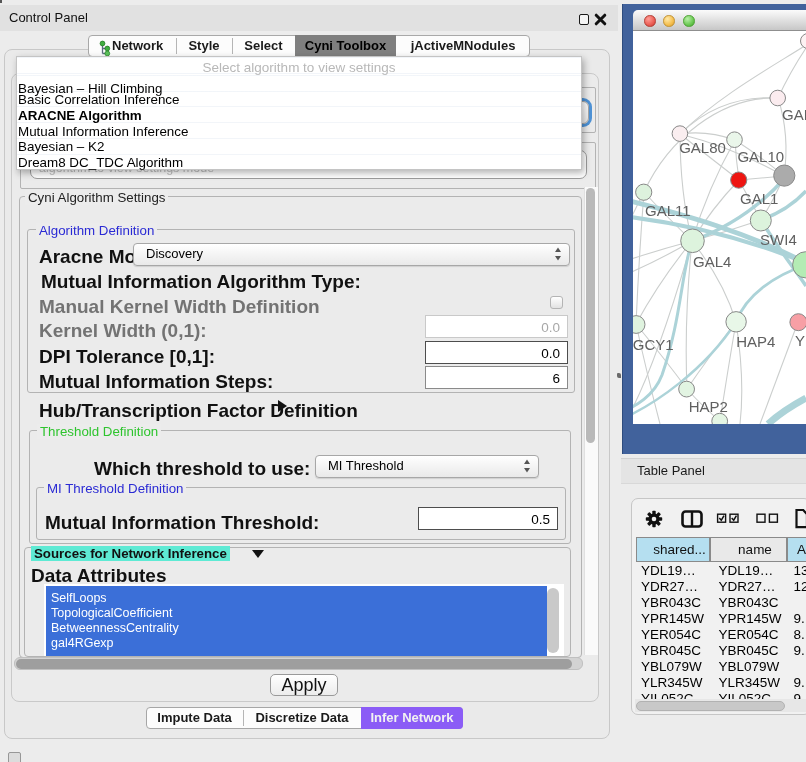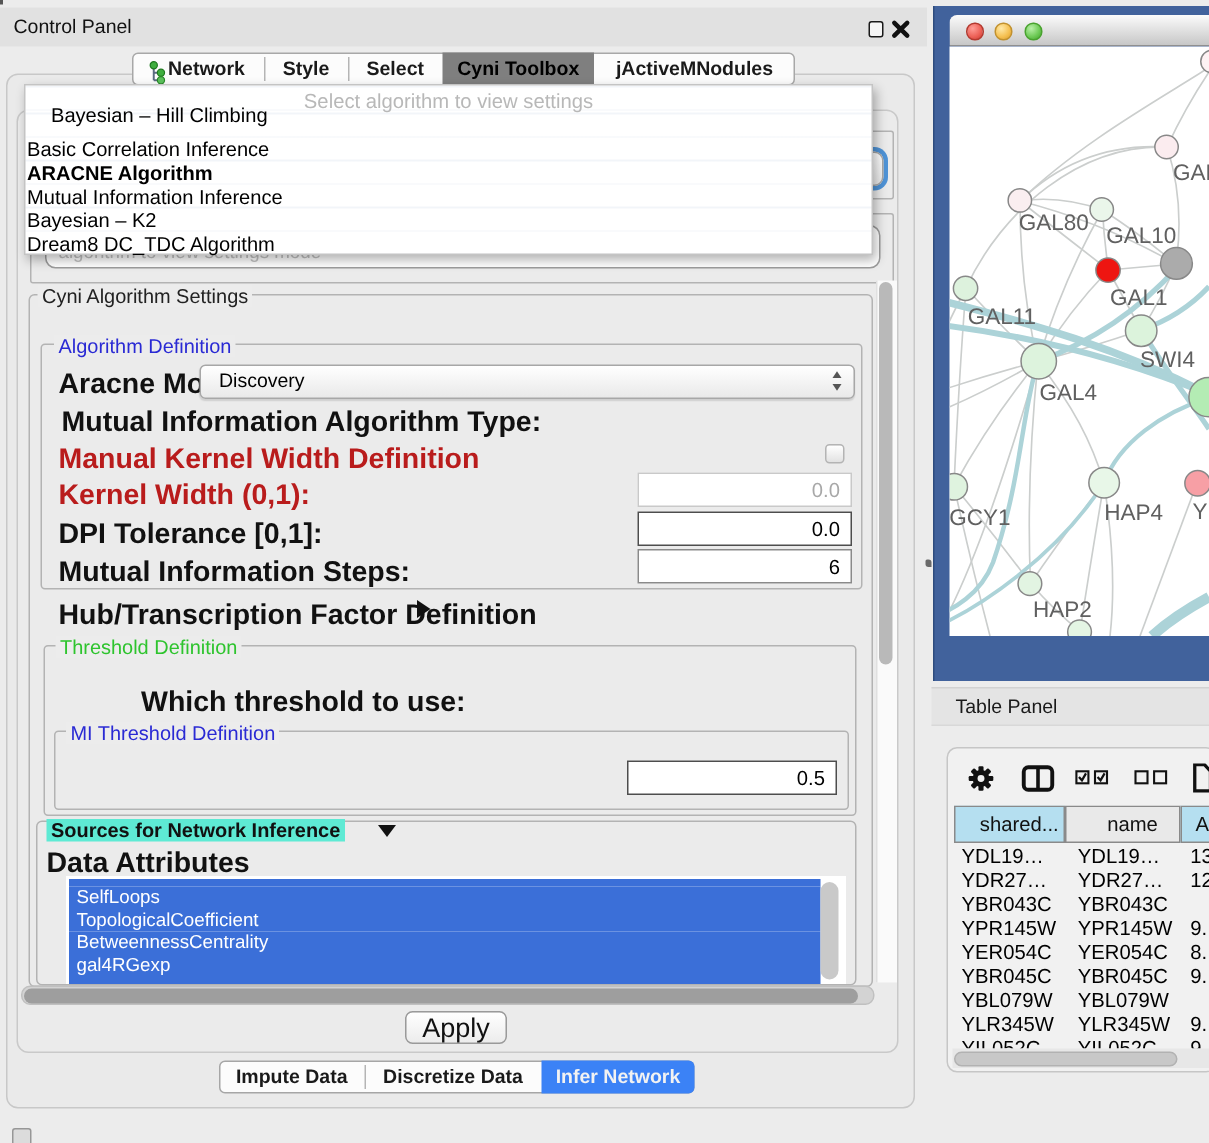--- a/index.html
+++ b/index.html
@@ -1,20 +1,20 @@
 <!DOCTYPE html>
 <html><head>
 <meta charset="utf-8">
 <style>
   html,body{margin:0;padding:0;}
   body{width:806px;height:762px;background:#ececec;font-family:"Liberation Sans",sans-serif;overflow:hidden;}
   #root{position:relative;width:806px;height:762px;overflow:hidden;}
   .abs{position:absolute;}
   .lbl{font-size:19px;font-weight:bold;color:#111;white-space:nowrap;}
-  .dis{color:#b91c1c;}
+  .dis{color:#737373;}
   .gbox{position:absolute;border:1px solid #b3b3b3;border-radius:3px;}
   .gcap{position:absolute;font-size:13.3px;background:#ececec;padding:0 3px;white-space:nowrap;}
   .combo{position:absolute;border:1px solid #a7a7a7;border-radius:4px;background:linear-gradient(#ffffff,#e9e9e9);box-shadow:0 1px 1px rgba(0,0,0,0.12);}
   .combo .ct{position:absolute;left:12px;top:0;font-size:13px;color:#000;line-height:20px;white-space:nowrap;}
   .carr{position:absolute;right:7px;top:3px;width:8px;height:14px;}
   .tfield{position:absolute;background:#fff;font-size:13.5px;text-align:right;}
   .tfield span{position:absolute;right:7px;top:50%;transform:translateY(-50%);}
   .tabtx{height:22px;line-height:22px;text-align:center;font-size:13px;font-weight:bold;color:#1a1a1a;}
   .litem{position:absolute;left:2px;width:496px;height:15.3px;background:#3b6fd8;color:#fff;font-size:12.5px;line-height:15.3px;padding-left:5px;white-space:nowrap;}
   .pitem{position:absolute;left:1px;height:15.7px;line-height:15.7px;font-size:13.4px;color:#000;white-space:nowrap;}
@@ -104,24 +104,32 @@
       <span>6</span>
     </div>
 
   <div class="abs lbl" style="left:39px;top:400px;">Hub/Transcription Factor Definition</div>
   <div class="abs" style="left:278px;top:400px;width:0;height:0;border-left:9px solid #111;border-top:6px solid transparent;border-bottom:6px solid transparent;"></div>
 
   <div class="gbox" style="left:29px;top:430px;width:540px;height:112px;"></div>
   <div class="gcap" style="left:37px;top:424px;color:#2ec42e;">Threshold Definition</div>
 
   <div class="abs lbl" style="left:94px;top:458px;width:212px;text-align:right;">Which threshold to use:</div>
+  <div class="combo" style="left:315px;top:455px;width:222px;height:21px;">
+    <span class="ct">MI Threshold</span>
+    <svg class="carr" viewBox="0 0 8 14">
+        <path d="M4 0.5 L7 5 L1 5 Z" fill="#555"></path>
+        <path d="M4 13.5 L7 9 L1 9 Z" fill="#555"></path>
+      </svg>
+  </div>
 
   <div class="gbox" style="left:36px;top:487px;width:528px;height:51px;"></div>
   <div class="gcap" style="left:44px;top:481px;color:#2a2ad4;">MI Threshold Definition</div>
 
+  <div class="abs lbl" style="left:45px;top:512px;">Mutual Information Threshold:</div>
   <div class="tfield" style="left:418px;top:507px;width:140px;height:23px;border:1px solid #4d4d4d;box-sizing:border-box;color:#000;">
       <span>0.5</span>
     </div>
 
   <div class="gbox" style="left:24px;top:547px;width:545px;height:108px;border-radius:4px;"></div>
   <div class="gcap lbl" style="left:31px;top:546px;background:#5eead4;">Sources for Network Inference</div>
   <div class="abs" style="left:252px;top:550px;width:0;height:0;border-top:8px solid #111;border-left:6.5px solid transparent;border-right:6.5px solid transparent;"></div>
 
   <div class="abs lbl" style="left:31px;top:565px;">Data Attributes</div>
 
@@ -133,38 +141,38 @@
     <div class="litem" style="top:52.4px;">gal4RGexp</div>
     <div class="litem" style="top:67.7px;">&nbsp;</div>
     <div class="abs" style="left:503px;top:3.5px;width:12px;height:65px;background:#c9c9c9;border-radius:6px;"></div>
   </div>
 
   <div class="abs" style="left:584px;top:187px;width:13px;height:468px;background:#fafafa;border-left:1px solid #e0e0e0;"></div>
   <div class="abs" style="left:586px;top:188px;width:8.5px;height:255px;background:#b9b9b9;border-radius:4.5px;"></div>
 
   <div class="abs" style="left:16px;top:56px;width:566px;height:114px;background:#fff;background-image:repeating-linear-gradient(180deg, rgba(226,233,242,0.45) 0px, rgba(226,233,242,0.45) 1px, transparent 1px, transparent 15.7px);background-position:0 18px;border:1px solid #c4c4c4;box-shadow:2px 3px 7px rgba(0,0,0,0.30);box-sizing:border-box;">
     <div style="position:absolute;left:0;top:2.5px;width:100%;text-align:center;font-size:13.5px;color:#b8b8b8;">Select algorithm to view settings</div>
-    <div class="pitem" style="top:12px;padding-left:16px;">Bayesian – Hill Climbing</div>
+    <div class="pitem" style="top:24px;">Bayesian – Hill Climbing</div>
     <div class="pitem" style="top:35.2px;">Basic Correlation Inference</div>
     <div class="pitem" style="top:50.9px;font-weight:bold;">ARACNE Algorithm</div>
     <div class="pitem" style="top:66.6px;">Mutual Information Inference</div>
     <div class="pitem" style="top:82.3px;">Bayesian – K2</div>
     <div class="pitem" style="top:98px;">Dream8 DC_TDC Algorithm</div>
   </div>
 
   <div class="abs" style="left:14px;top:657px;width:569px;height:13px;background:#d3d3d3;border:1px solid #c0c0c0;border-radius:6px;box-sizing:border-box;"></div>
   <div class="abs" style="left:16px;top:658.5px;width:556px;height:10px;background:#9e9e9e;border-radius:5px;"></div>
 
   <div class="abs" style="left:270px;top:674px;width:68px;height:22px;border:1px solid #9a9a9a;border-radius:5px;background:linear-gradient(#ffffff,#ececec);box-sizing:border-box;text-align:center;font-size:18px;line-height:20px;color:#111;">Apply</div>
 
   <div class="abs" style="left:146px;top:707px;width:317px;height:22px;background:#fcfcfc;border:1px solid #a6a6a6;border-radius:4px;box-sizing:border-box;"></div>
   <div class="abs tabtx" style="left:146px;top:707px;width:97px;">Impute Data</div>
   <div class="abs" style="left:243px;top:710px;width:1px;height:16px;background:#b5b5b5;"></div>
   <div class="abs tabtx" style="left:243px;top:707px;width:118px;">Discretize Data</div>
-  <div class="abs tabtx" style="left:361px;top:707px;width:102px;background:#3b82f6;color:#f2f2f2;border-radius:0 4px 4px 0;">Infer Network</div>
+  <div class="abs tabtx" style="left:361px;top:707px;width:102px;background:#8b5cf6;color:#f2f2f2;border-radius:0 4px 4px 0;">Infer Network</div>
 
   <div class="abs" style="left:622px;top:4px;width:184px;height:450px;background:#41629c;border-left:1px solid #2e4c7e;"></div>
 
   <div class="abs" style="left:633px;top:10px;width:173px;height:21px;background:linear-gradient(#fbfbfb,#c7c7c7);border-bottom:1px solid #8f8f8f;box-sizing:border-box;border-top-left-radius:5px;"></div>
   <div class="tl" style="left:644px;background:radial-gradient(circle at 35% 30%,#ff9d96,#ec5f55 60%,#c43b32);border:1px solid #b33a30;"></div>
   <div class="tl" style="left:663px;background:radial-gradient(circle at 35% 30%,#ffe9a8,#f5bf4f 60%,#d89b2e);border:1px solid #c1912f;"></div>
   <div class="tl" style="left:683px;background:radial-gradient(circle at 35% 30%,#b9f0a8,#6cc954 60%,#43a32e);border:1px solid #49a22f;"></div>
 
   <div class="abs" style="left:633px;top:31px;width:173px;height:393px;background:#fff;overflow:hidden;">
     <svg width="173" height="393" viewBox="633 31 173 393">

